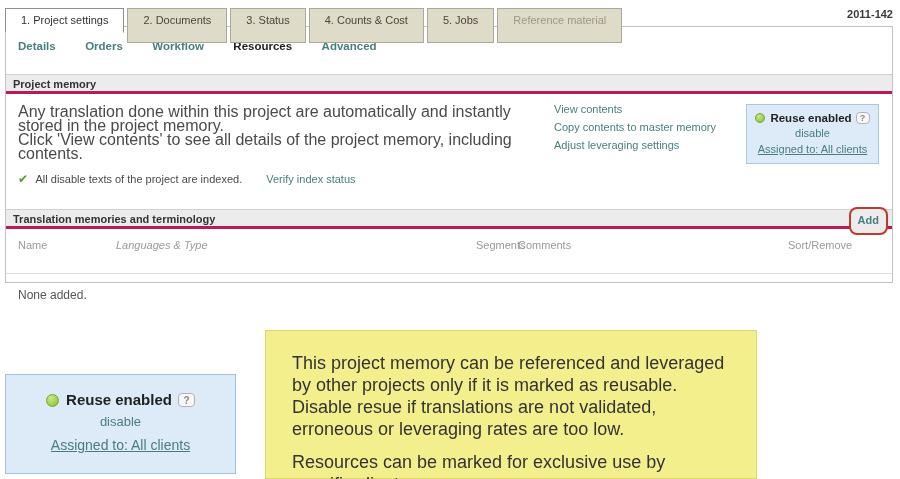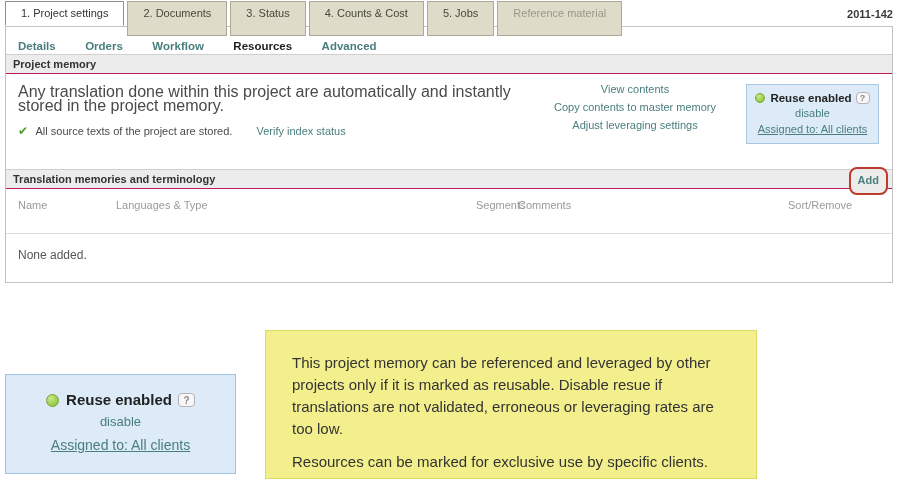--- a/index.html
+++ b/index.html
@@ -1,44 +1,44 @@
 <!DOCTYPE html>
 <html><head>
 <meta charset="utf-8">
 <style>
   * { margin:0; padding:0; box-sizing:border-box; }
   html,body { width:900px; height:479px; background:#fff; overflow:hidden;
               font-family:"Liberation Sans", sans-serif; position:relative; }
 
   
-  .tabbar { position:absolute; left:5px; top:1px; height:25px; display:flex; gap:3px; z-index:3; }
+  .tabbar { position:absolute; left:5px; top:8px; height:25px; display:flex; gap:3px; z-index:3; }
   .tab { height:35px; line-height:23px; padding:0 15px; font-size:11px; color:#47473d;
          background:#dedcc8; border:1px solid #aaa99a; white-space:nowrap; cursor:pointer; }
   .tab.active { background:#fff; border-color:#8f8f8f; border-bottom:1px solid #fff;
                 height:25px; color:#333; }
   .tab.disabled { color:#99988a; cursor:default; }
   .project-id { position:absolute; right:7px; top:8px; font-size:11px; font-weight:bold; color:#3a3a3a; }
 
   
   .panel { position:absolute; left:5px; top:26px; width:888px; height:257px;
            border:1px solid #c2c2c2; background:#fff; z-index:1; }
 
   .subnav { padding:9px 0 0 12px; height:27px; }
   .subnav a { font-size:11.5px; font-weight:bold; color:#4a7e7e; text-decoration:none; margin-right:25px; }
   .subnav a.active { color:#1d1d1d; }
 
   .section-bar { height:20px; line-height:19px; background:#ececec;
-                 border-top:1px solid #cfcfcf; border-bottom:1px solid #be185d;
-                 padding-left:7px; font-size:11px; font-weight:bold; color:#333; position:relative; }
+                 border-top:1px solid #cfcfcf; border-bottom:3px solid #be185d;
+                 padding-left:7px; font-size:11px; font-weight:bold; color:#333; position:relative;margin-top:20px; }
 
   .pm-content { position:relative; height:95px; }
   .pm-desc { padding:11px 0 0 12px; font-size:16px; color:#4a4a4a; line-height:14px; width:540px; }
   .pm-indexed { padding:11px 0 0 12px; font-size:11px; color:#4a4a4a; }
   .check-icon { color:#4da02a; font-size:12px; margin-right:5px; }
-  a.link { color:#4a7e7e; text-decoration:none;text-align:center; }
+  a.link { color:#4a7e7e; text-decoration:none; }
   .verify-link { margin-left:21px; }
 
   .pm-links { position:absolute; left:548px; top:6px; font-size:11px; line-height:18px; }
   .pm-links a { display:block; }
 
   .reuse-box { background:#dcebf7; border:1px solid #a9c7e0; text-align:center; }
   .reuse-box-small { position:absolute; right:13px; top:10px; width:133px; padding:7px 3px 8px; }
   .status-line { font-size:11.5px; font-weight:bold; color:#222; white-space:nowrap; }
   .status-dot { display:inline-block; width:10px; height:10px; border-radius:50%;
                 background:radial-gradient(circle at 35% 30%, #c9e98c, #7fbf2a);
@@ -49,37 +49,37 @@
   .reuse-box .disable-link { display:block; font-size:11px; margin-top:3px; }
   .reuse-box .assigned-link { display:block; font-size:11px; margin-top:4px; text-decoration:underline; }
 
   .tm-bar .add-annotation { position:absolute; right:4px; top:-3px; border:2px solid #c0392b;
                             border-radius:8px; padding:2px 7px 3px; background:#ececec; }
   .tm-bar .add-link { font-size:11px; font-weight:bold; }
 
   .table-head { position:relative; height:45px; border-bottom:1px solid #dcdcdc;
                 font-size:11px; color:#9a9a9a; }
   .table-head span { position:absolute; top:10px; }
-  .col-name { left:12px; } .col-lang { left:110px; } .col-seg { left:470px; }
+  .col-name { left:12px; } .col-lang { left:110px;font-style:italic; } .col-seg { left:470px; }
   .col-com { left:512px; } .col-sort { left:782px; }
 
   .none-added { padding:14px 0 0 12px; font-size:12px; color:#555; }
 
   
   .callout-blue { position:absolute; left:5px; top:374px; width:231px; height:100px;
                   padding-top:16px; z-index:2; border:1px solid #9fc3de; }
   .callout-blue .status-line { font-size:15px; }
   .callout-blue .status-dot { width:13px; height:13px; vertical-align:-2px; margin-right:7px; }
   .callout-blue .help-icon { width:17px; height:14px; font-size:10px; line-height:13px; margin-left:6px; }
   .callout-blue .disable-link { font-size:13px; margin-top:6px; }
   .callout-blue .assigned-link { font-size:14px; margin-top:8px; }
 
   .callout-yellow { position:absolute; left:265px; top:330px; width:492px; height:149px;
                     background:#f4ef8d; border:1px solid #ded868; padding:21px 28px 0 26px;
-                    font-size:15px; color:#333; line-height:22px; }
+                    font-size:18px; color:#333; line-height:22px; }
   .callout-yellow .para2 { margin-top:11px; }
 </style>
 </head>
 <body>
 
 <div class="tabbar">
   <div class="tab active">1. Project settings</div>
   <div class="tab">2. Documents</div>
   <div class="tab">3. Status</div>
   <div class="tab">4. Counts &amp; Cost</div>
@@ -98,24 +98,25 @@
     <a href="#">Advanced</a>
   </div>
 
   <div class="section-bar">
     <span>Project memory</span>
   </div>
 
   <div class="pm-content">
     <div class="pm-desc">
       <div>Any translation done within this project are automatically and instantly stored in the project memory.</div>
+      <div>Click 'View contents' to see all details of the project memory, including contents.</div>
     </div>
     <div class="pm-indexed">
       <span class="check-icon">✔</span>
-      <span>All source texts of the project are stored.</span>
+      <span>All disable texts of the project are indexed.</span>
       <a href="#" class="link verify-link">Verify index status</a>
     </div>
 
     <div class="pm-links">
       <a href="#" class="link">View contents</a>
       <a href="#" class="link">Copy contents to master memory</a>
       <a href="#" class="link">Adjust leveraging settings</a>
     </div>
 
     <div class="reuse-box reuse-box-small">

